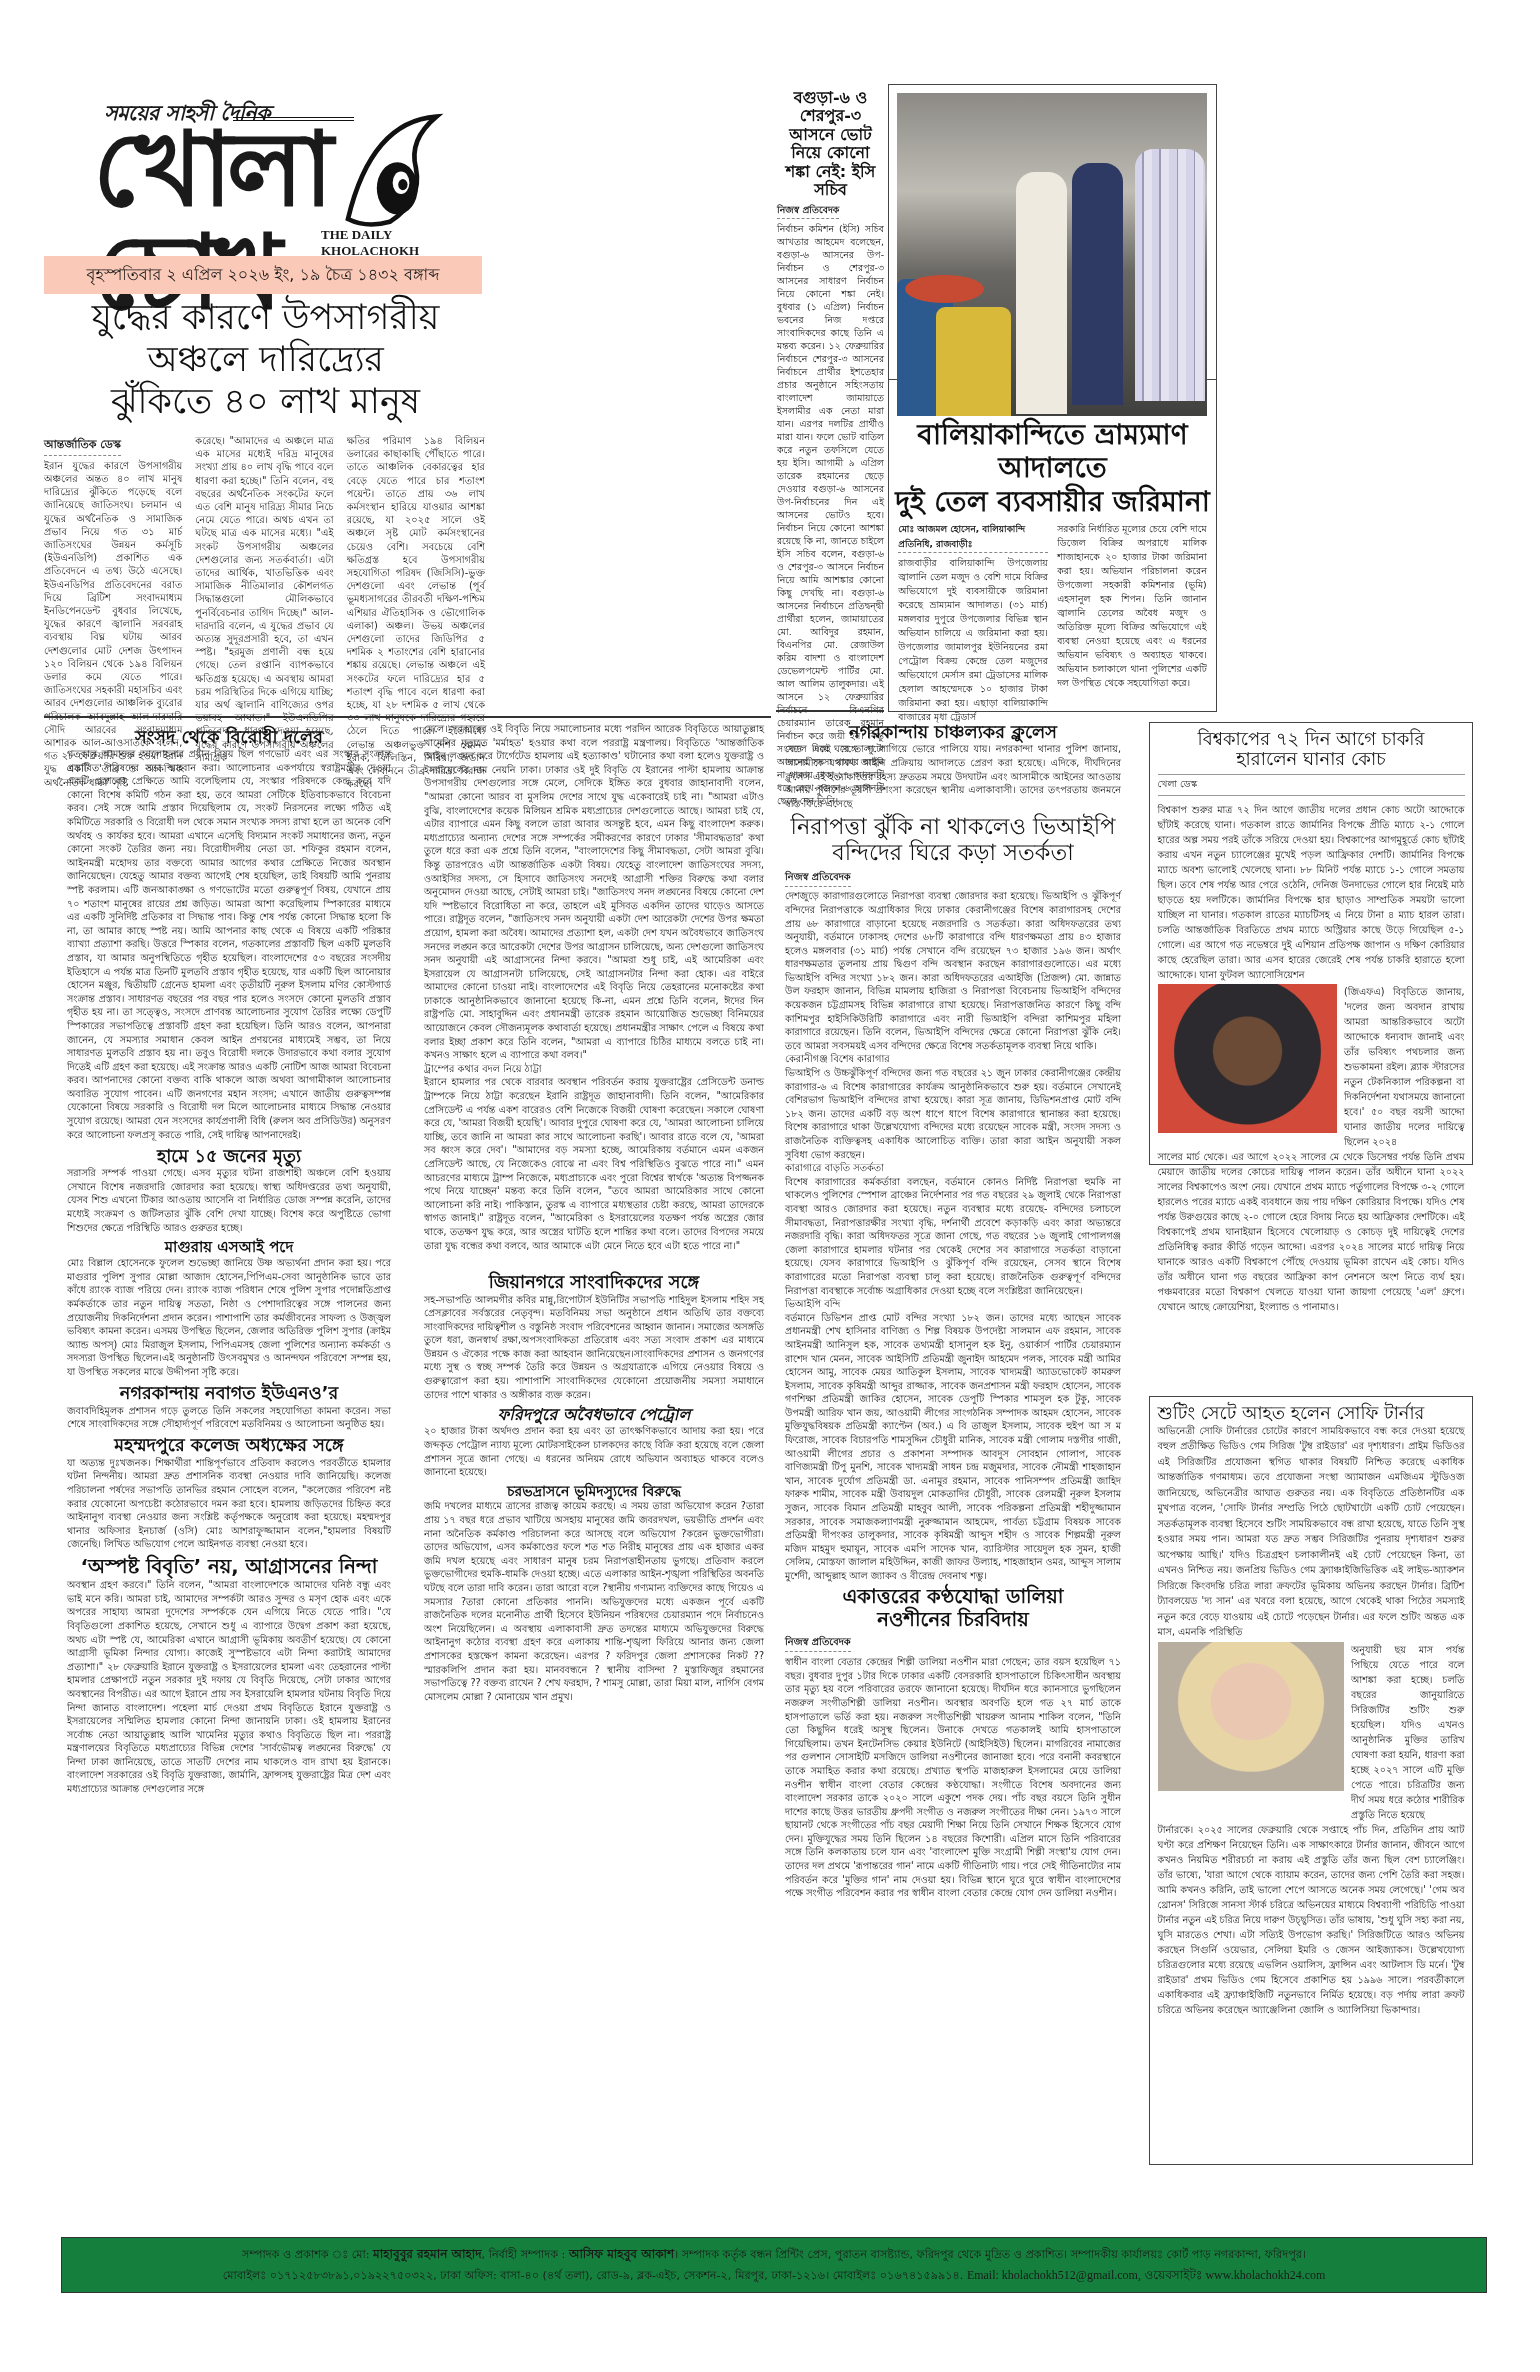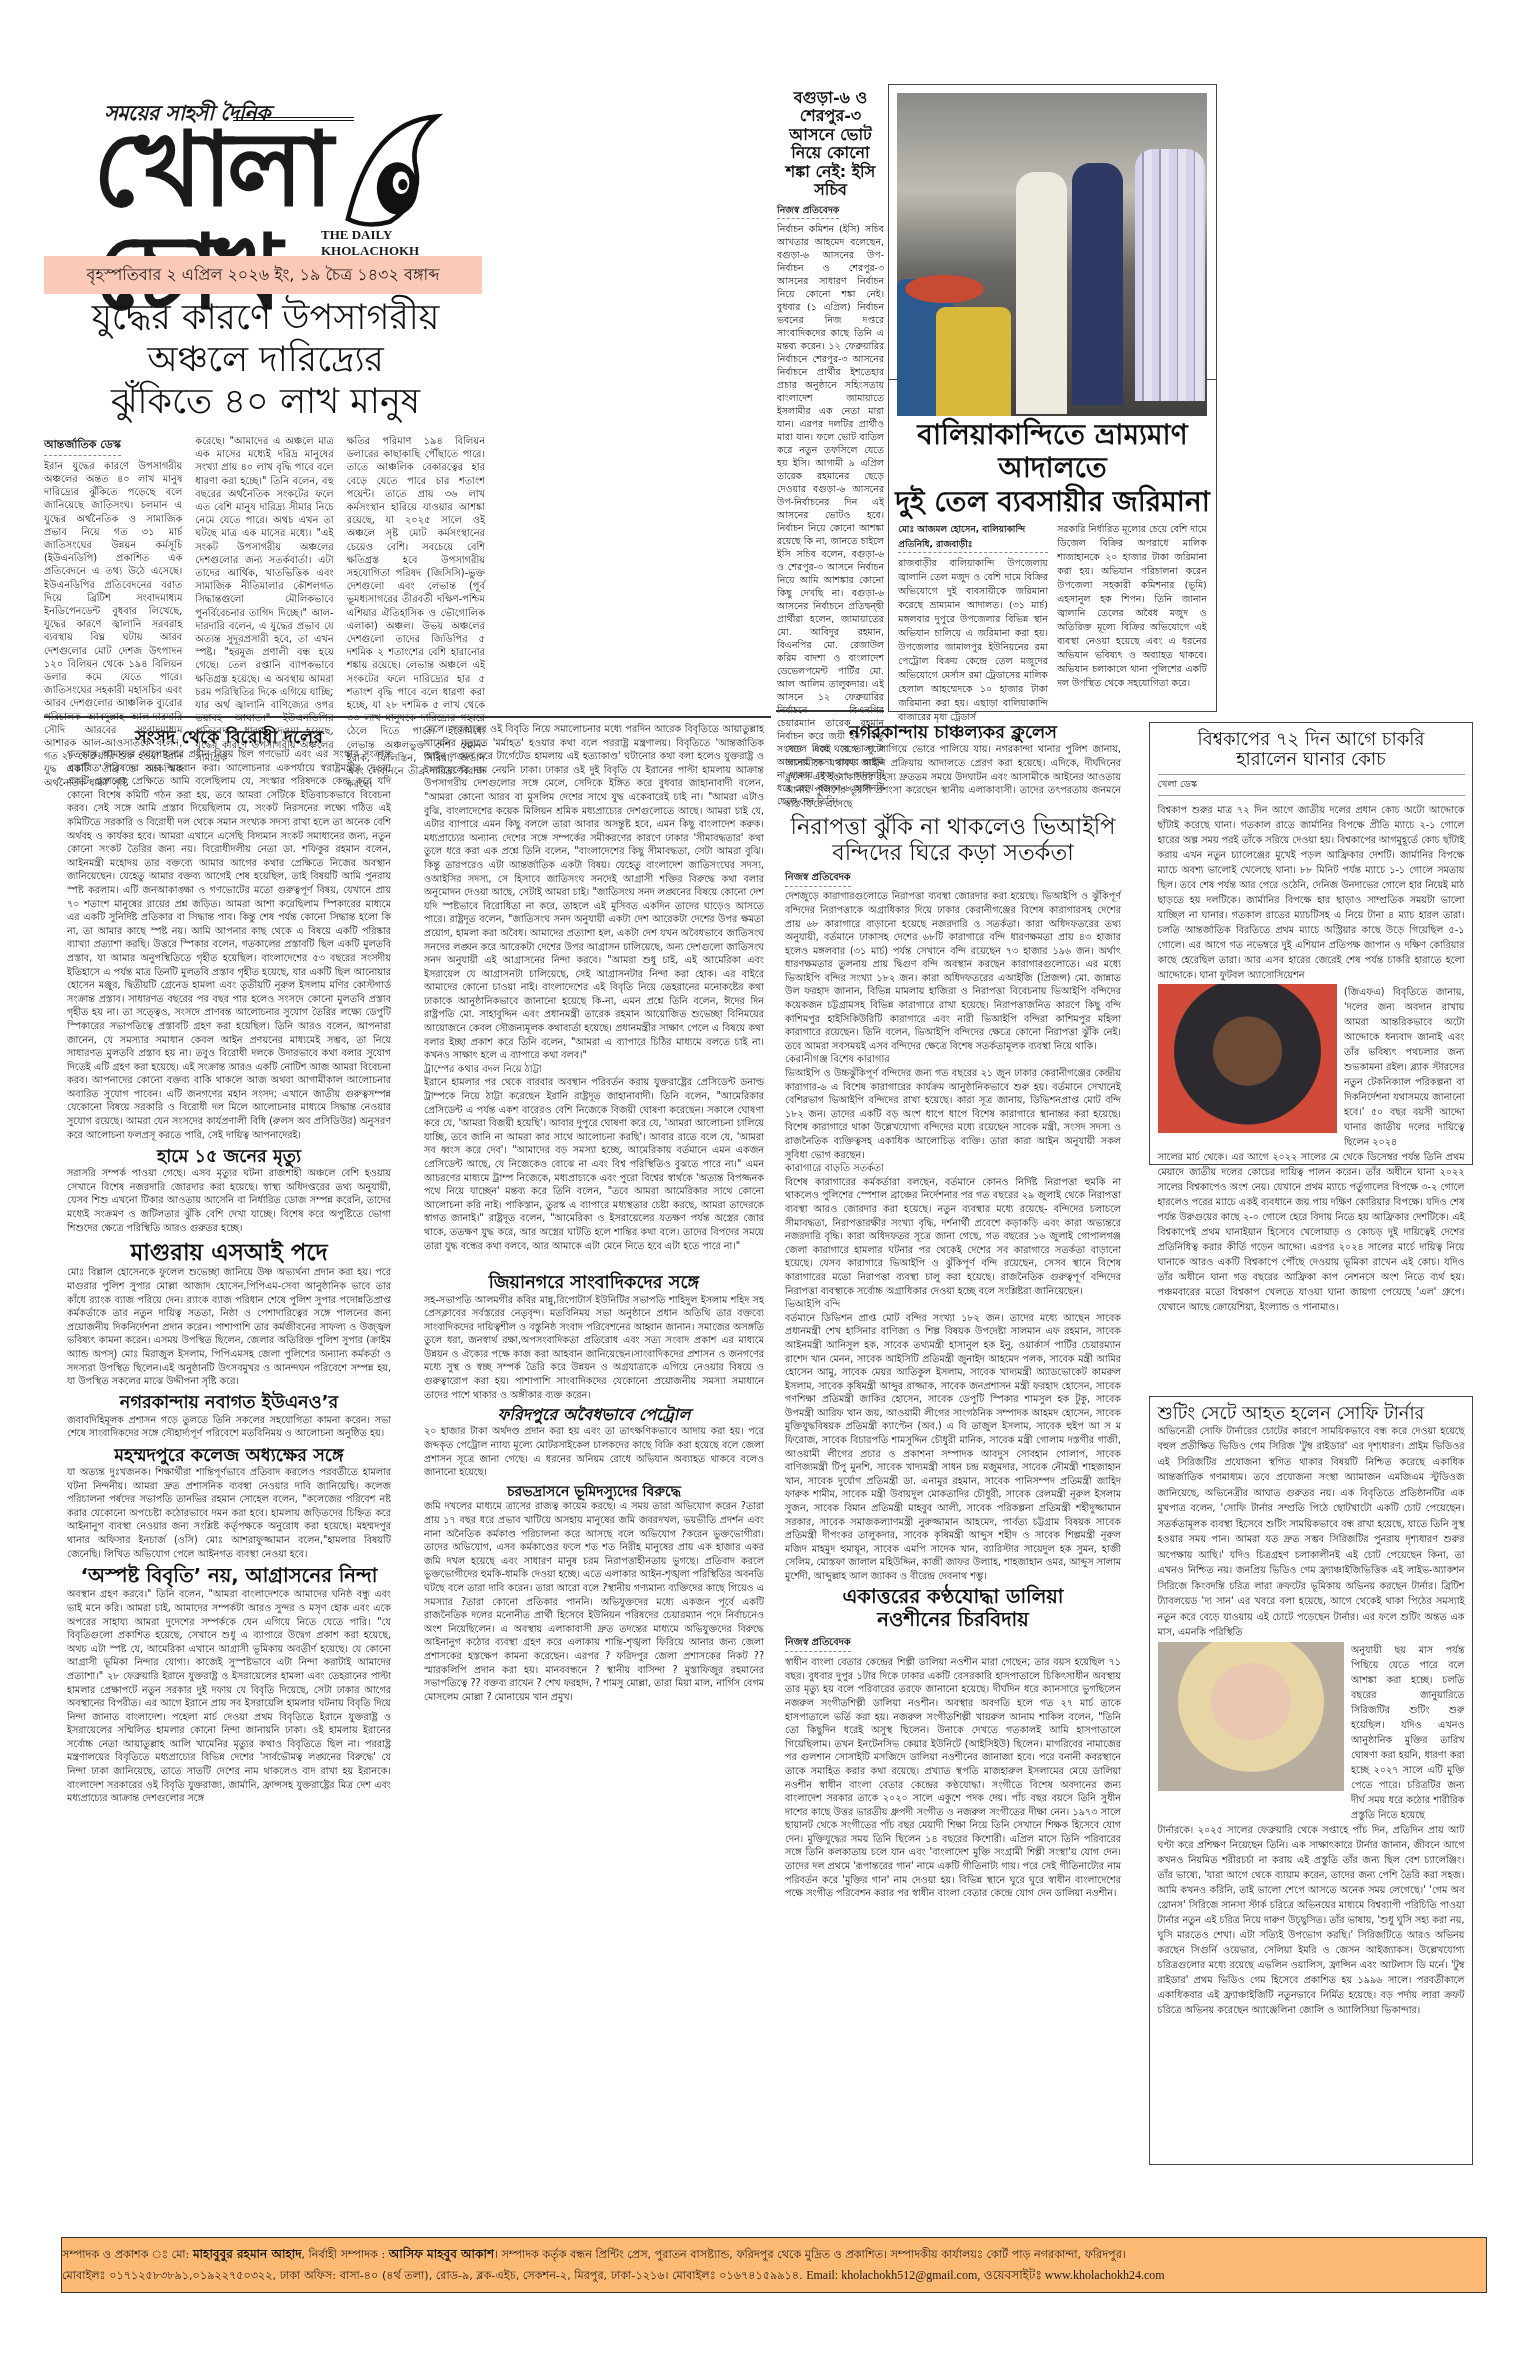--- a/index.html
+++ b/index.html
@@ -14,21 +14,21 @@
   .hd { font-weight: bold; text-align: center; line-height: 1.15; color: #111; }
   
   .logo-tag { font-size: 20.5px; font-weight: bold; font-style: italic; letter-spacing: -0.5px; }
   .logo-main { font-size: 103px; font-weight: bold; line-height: 1; letter-spacing: -5.6px; font-family: "DejaVu Serif", serif; }
   .logo-eng { font-size: 13px; font-weight: bold; font-family: "Liberation Serif", serif; }
   .eye { position:absolute; }
   .date-bar { background: #fbc9b7; text-align: center; font-size: 16px; padding: 5.6px 0; }
   .rule { background: #333; height: 1.9px; }
   .box { border: 1.9px solid #444; background: #fff; }
   .photo { background: linear-gradient(135deg,#6b6b6b,#b9b1a4 40%,#8d8a84 70%,#3b3b3b); }
-  .footer { background: #fdba74; border: 1.9px solid #333; font-size: 11.2px; line-height: 20.5px; }
+  .footer { background: #15803d; border: 1.9px solid #333; text-align: center; font-size: 11.2px; line-height: 20.5px; }
   .footer b { font-size: 12px; }
 </style>
 </head>
 <body>
 
 <div class="abs" style="left:93px; top:89px; width:350px; height:163px;">
   <div class="logo-tag abs" style="left:11.2px; top:9.3px;">সময়ের সাহসী দৈনিক</div>
   <div class="abs" style="left:140px; top:28px; width:121px; height:3.7px; border-top:1.9px solid #111; border-bottom:0.9px solid #111;"></div>
   <div class="logo-main abs" style="left:0px; top:28px;">খোলা চোখ</div>
   <svg class="eye" style="left:250px; top:23px;" width="103" height="121" viewBox="0 0 110 130">
@@ -100,21 +100,21 @@
 <div class="abs" style="left:67px; top:722px; width:324px;">
   <div style="margin-top:4.7px;">
     <div class="hd" style="font-size:17.7px;">সংসদ থেকে বিরোধী দলের</div>
     <p style="font-size:9.6px; line-height:13.6px;">গতকাল আমাদের আলোচনার প্রধান বিষয় ছিল গণভোট এবং এর সংস্কার সংক্রান্ত প্রস্তাবিত পরিষদের সভা আহ্বান করা। আলোচনার একপর্যায়ে স্বরাষ্ট্রমন্ত্রীর দেওয়া একটি প্রস্তাবের প্রেক্ষিতে আমি বলেছিলাম যে, সংস্কার পরিষদকে কেন্দ্র করে যদি কোনো বিশেষ কমিটি গঠন করা হয়, তবে আমরা সেটিকে ইতিবাচকভাবে বিবেচনা করব। সেই সঙ্গে আমি প্রস্তাব দিয়েছিলাম যে, সংকট নিরসনের লক্ষ্যে গঠিত এই কমিটিতে সরকারি ও বিরোধী দল থেকে সমান সংখ্যক সদস্য রাখা হলে তা অনেক বেশি অর্থবহ ও কার্যকর হবে। আমরা এখানে এসেছি বিদ্যমান সংকট সমাধানের জন্য, নতুন কোনো সংকট তৈরির জন্য নয়। বিরোধীদলীয় নেতা ডা. শফিকুর রহমান বলেন, আইনমন্ত্রী মহোদয় তার বক্তব্যে আমার আগের কথার প্রেক্ষিতে নিজের অবস্থান জানিয়েছেন। যেহেতু আমার বক্তব্য আগেই শেষ হয়েছিল, তাই বিষয়টি আমি পুনরায় স্পষ্ট করলাম। এটি জনআকাঙ্ক্ষা ও গণভোটের মতো গুরুত্বপূর্ণ বিষয়, যেখানে প্রায় ৭০ শতাংশ মানুষের রায়ের প্রশ্ন জড়িত। আমরা আশা করেছিলাম স্পিকারের মাধ্যমে এর একটি সুনির্দিষ্ট প্রতিকার বা সিদ্ধান্ত পাব। কিন্তু শেষ পর্যন্ত কোনো সিদ্ধান্ত হলো কি না, তা আমার কাছে স্পষ্ট নয়। আমি আপনার কাছ থেকে এ বিষয়ে একটি পরিষ্কার ব্যাখ্যা প্রত্যাশা করছি। উত্তরে স্পিকার বলেন, গতকালের প্রস্তাবটি ছিল একটি মুলতবি প্রস্তাব, যা আমার অনুপস্থিতিতে গৃহীত হয়েছিল। বাংলাদেশের ৫৩ বছরের সংসদীয় ইতিহাসে এ পর্যন্ত মাত্র তিনটি মুলতবি প্রস্তাব গৃহীত হয়েছে, যার একটি ছিল আনোয়ার হোসেন মঞ্জুর, দ্বিতীয়টি গ্রেনেড হামলা এবং তৃতীয়টি নূরুল ইসলাম মণির কোস্টগার্ড সংক্রান্ত প্রস্তাব। সাধারণত বছরের পর বছর পার হলেও সংসদে কোনো মুলতবি প্রস্তাব গৃহীত হয় না। তা সত্ত্বেও, সংসদে প্রাণবন্ত আলোচনার সুযোগ তৈরির লক্ষ্যে ডেপুটি স্পিকারের সভাপতিত্বে প্রস্তাবটি গ্রহণ করা হয়েছিল। তিনি আরও বলেন, আপনারা জানেন, যে সমস্যার সমাধান কেবল আইন প্রণয়নের মাধ্যমেই সম্ভব, তা নিয়ে সাধারণত মুলতবি প্রস্তাব হয় না। তবুও বিরোধী দলকে উদারভাবে কথা বলার সুযোগ দিতেই এটি গ্রহণ করা হয়েছে। এই সংক্রান্ত আরও একটি নোটিশ আজ আমরা বিবেচনা করব। আপনাদের কোনো বক্তব্য বাকি থাকলে আজ অথবা আগামীকাল আলোচনার অবারিত সুযোগ পাবেন। এটি জনগণের মহান সংসদ; এখানে জাতীয় গুরুত্বসম্পন্ন যেকোনো বিষয়ে সরকারি ও বিরোধী দল মিলে আলোচনার মাধ্যমে সিদ্ধান্ত নেওয়ার সুযোগ রয়েছে। আমরা যেন সংসদের কার্যপ্রণালী বিধি (রুলস অব প্রসিডিউর) অনুসরণ করে আলোচনা ফলপ্রসূ করতে পারি, সেই দায়িত্ব আপনাদেরই।</p>
   </div>
   <div style="margin-top:4.7px;">
     <div class="hd" style="font-size:17.7px;">হামে ১৫ জনের মৃত্যু</div>
     <p style="font-size:9.6px; line-height:13.6px;">সরাসরি সম্পর্ক পাওয়া গেছে। এসব মৃত্যুর ঘটনা রাজশাহী অঞ্চলে বেশি হওয়ায় সেখানে বিশেষ নজরদারি জোরদার করা হয়েছে। স্বাস্থ্য অধিদপ্তরের তথ্য অনুযায়ী, যেসব শিশু এখনো টিকার আওতায় আসেনি বা নির্ধারিত ডোজ সম্পন্ন করেনি, তাদের মধ্যেই সংক্রমণ ও জটিলতার ঝুঁকি বেশি দেখা যাচ্ছে। বিশেষ করে অপুষ্টিতে ভোগা শিশুদের ক্ষেত্রে পরিস্থিতি আরও গুরুতর হচ্ছে।</p>
   </div>
   <div style="margin-top:4.7px;">
-    <div class="hd" style="font-size:23px;">মাগুরায় এসআই পদে</div>
+    <div class="hd" style="font-size:15px;">মাগুরায় এসআই পদে</div>
     <p style="font-size:9.6px; line-height:13.6px;">মোঃ বিল্লাল হোসেনকে ফুলেল শুভেচ্ছা জানিয়ে উষ্ণ অভ্যর্থনা প্রদান করা হয়। পরে মাগুরার পুলিশ সুপার মোল্লা আজাদ হোসেন,পিপিএম-সেবা আনুষ্ঠানিক ভাবে তার কাঁধে র‍্যাংক ব্যাজ পরিয়ে দেন। র‍্যাংক ব্যাজ পরিধান শেষে পুলিশ সুপার পদোন্নতিপ্রাপ্ত কর্মকর্তাকে তার নতুন দায়িত্ব সততা, নিষ্ঠা ও পেশাদারিত্বের সঙ্গে পালনের জন্য প্রয়োজনীয় দিকনির্দেশনা প্রদান করেন। পাশাপাশি তার কর্মজীবনের সাফল্য ও উজ্জ্বল ভবিষ্যৎ কামনা করেন। এসময় উপস্থিত ছিলেন, জেলার অতিরিক্ত পুলিশ সুপার (ক্রাইম অ্যান্ড অপস্) মোঃ মিরাজুল ইসলাম, পিপিএমসহ জেলা পুলিশের অন্যান্য কর্মকর্তা ও সদস্যরা উপস্থিত ছিলেন।এই অনুষ্ঠানটি উৎসবমুখর ও আনন্দঘন পরিবেশে সম্পন্ন হয়, যা উপস্থিত সকলের মাঝে উদ্দীপনা সৃষ্টি করে।</p>
   </div>
   <div style="margin-top:4.7px;">
     <div class="hd" style="font-size:17.7px;">নগরকান্দায় নবাগত ইউএনও’র</div>
     <p style="font-size:9.6px; line-height:13.6px;">জবাবদিহিমূলক প্রশাসন গড়ে তুলতে তিনি সকলের সহযোগিতা কামনা করেন। সভা শেষে সাংবাদিকদের সঙ্গে সৌহার্দ্যপূর্ণ পরিবেশে মতবিনিময় ও আলোচনা অনুষ্ঠিত হয়।</p>
   </div>
   <div style="margin-top:4.7px;">
     <div class="hd" style="font-size:17.7px;">মহম্মদপুরে কলেজ অধ্যক্ষের সঙ্গে</div>
     <p style="font-size:9.6px; line-height:13.6px;">যা অত্যন্ত দুঃখজনক। শিক্ষার্থীরা শান্তিপূর্ণভাবে প্রতিবাদ করলেও পরবর্তীতে হামলার ঘটনা নিন্দনীয়। আমরা দ্রুত প্রশাসনিক ব্যবস্থা নেওয়ার দাবি জানিয়েছি। কলেজ পরিচালনা পর্ষদের সভাপতি তানভির রহমান সোহেল বলেন, "কলেজের পরিবেশ নষ্ট করার যেকোনো অপচেষ্টা কঠোরভাবে দমন করা হবে। হামলায় জড়িতদের চিহ্নিত করে আইনানুগ ব্যবস্থা নেওয়ার জন্য সংশ্লিষ্ট কর্তৃপক্ষকে অনুরোধ করা হয়েছে। মহম্মদপুর থানার অফিসার ইনচার্জ (ওসি) মোঃ আশরাফুজ্জামান বলেন,"হামলার বিষয়টি জেনেছি। লিখিত অভিযোগ পেলে আইনগত ব্যবস্থা নেওয়া হবে।</p>
   </div>

